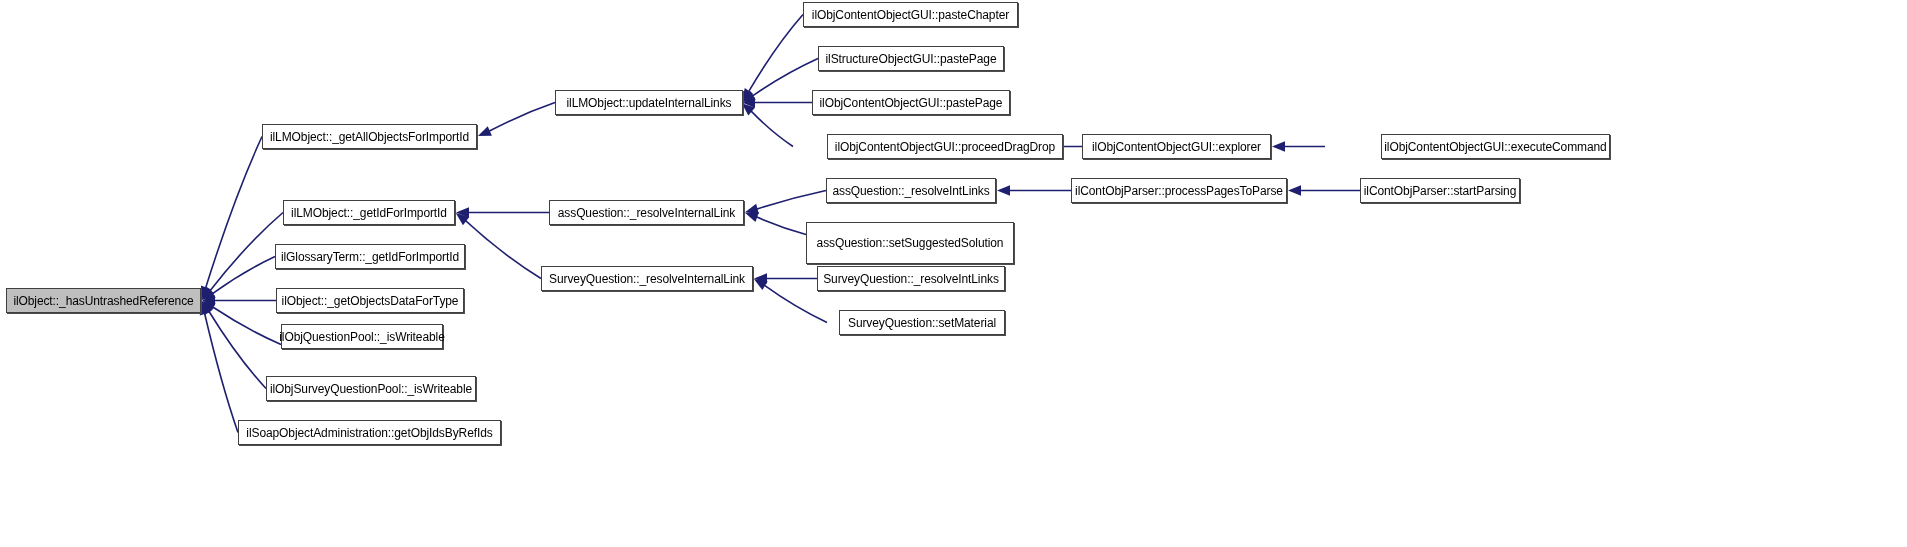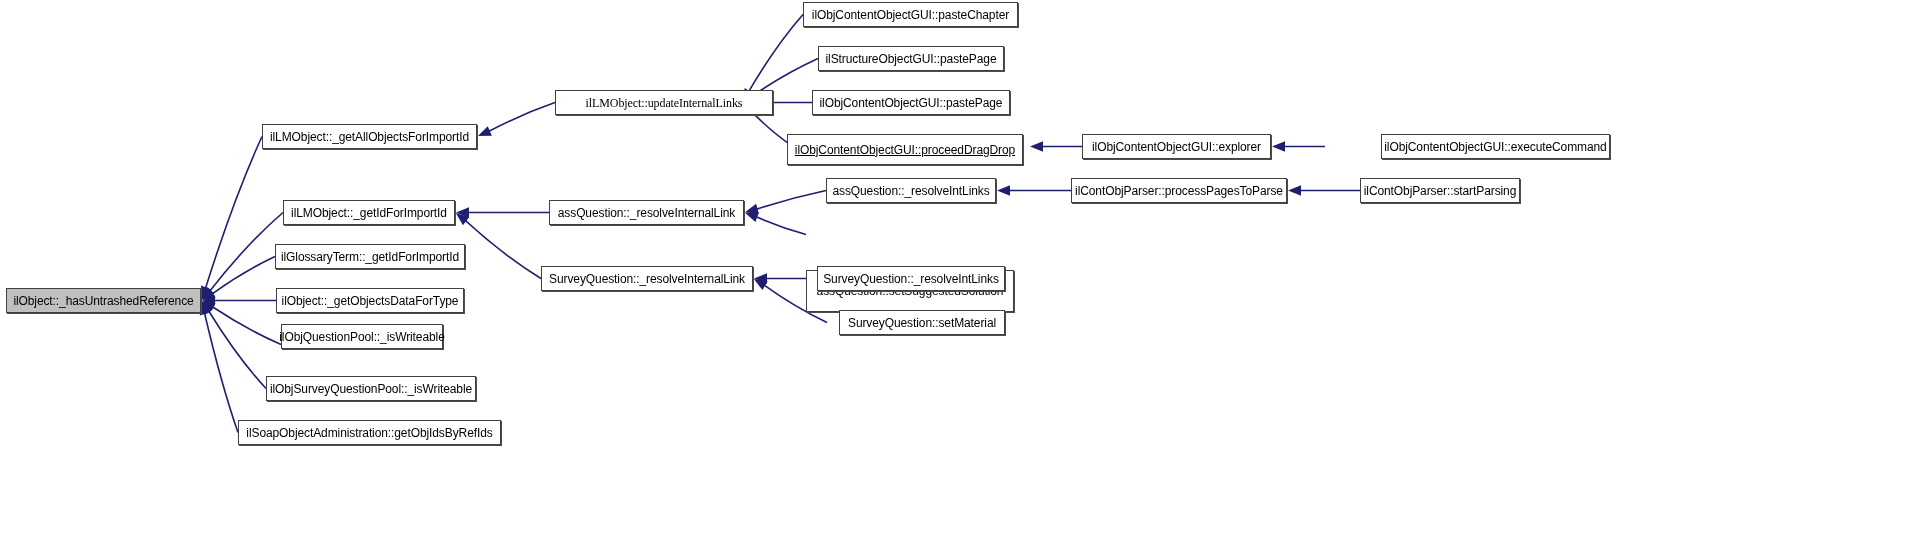--- a/index.html
+++ b/index.html
@@ -115,45 +115,45 @@
       </div>
       <div class="node" style="left: 281px; top: 324px; width: 162px; height: 25px;">
         <span>ilObjQuestionPool::_isWriteable</span>
       </div>
       <div class="node" style="left: 266px; top: 376px; width: 210px; height: 25px;">
         <span>ilObjSurveyQuestionPool::_isWriteable</span>
       </div>
       <div class="node" style="left: 238px; top: 420px; width: 263px; height: 25px;">
         <span>ilSoapObjectAdministration::getObjIdsByRefIds</span>
       </div>
-      <div class="node" style="left: 555px; top: 90px; width: 218px; height: 25px; font-family: Liberation Serif, serif;">
+      <div class="node" style="left: 555px; top: 90px; width: 188px; height: 25px;">
         <span>ilLMObject::updateInternalLinks</span>
       </div>
       <div class="node" style="left: 549px; top: 200px; width: 195px; height: 25px;">
         <span>assQuestion::_resolveInternalLink</span>
       </div>
       <div class="node" style="left: 541px; top: 266px; width: 212px; height: 25px;">
         <span>SurveyQuestion::_resolveInternalLink</span>
       </div>
       <div class="node" style="left: 803px; top: 2px; width: 215px; height: 25px;">
         <span>ilObjContentObjectGUI::pasteChapter</span>
       </div>
       <div class="node" style="left: 818px; top: 46px; width: 186px; height: 25px;">
         <span>ilStructureObjectGUI::pastePage</span>
       </div>
       <div class="node" style="left: 812px; top: 90px; width: 198px; height: 25px;">
         <span>ilObjContentObjectGUI::pastePage</span>
       </div>
-      <div class="node" style="left: 787px; top: 134px; width: 236px; height: 31px; text-decoration: underline;">
+      <div class="node" style="left: 827px; top: 134px; width: 236px; height: 25px;">
         <span>ilObjContentObjectGUI::proceedDragDrop</span>
       </div>
       <div class="node" style="left: 826px; top: 178px; width: 170px; height: 25px;">
         <span>assQuestion::_resolveIntLinks</span>
       </div>
-      <div class="node" style="left: 806px; top: 222px; width: 208px; height: 42px; margin-top: 48px;">
+      <div class="node" style="left: 806px; top: 222px; width: 208px; height: 42px;">
         <span>assQuestion::setSuggestedSolution</span>
       </div>
       <div class="node" style="left: 817px; top: 266px; width: 188px; height: 25px;">
         <span>SurveyQuestion::_resolveIntLinks</span>
       </div>
       <div class="node" style="left: 827px; top: 310px; width: 166px; height: 25px; margin-left: 12px;">
         <span>SurveyQuestion::setMaterial</span>
       </div>
       <div class="node" style="left: 1082px; top: 134px; width: 189px; height: 25px;">
         <span>ilObjContentObjectGUI::explorer</span>

